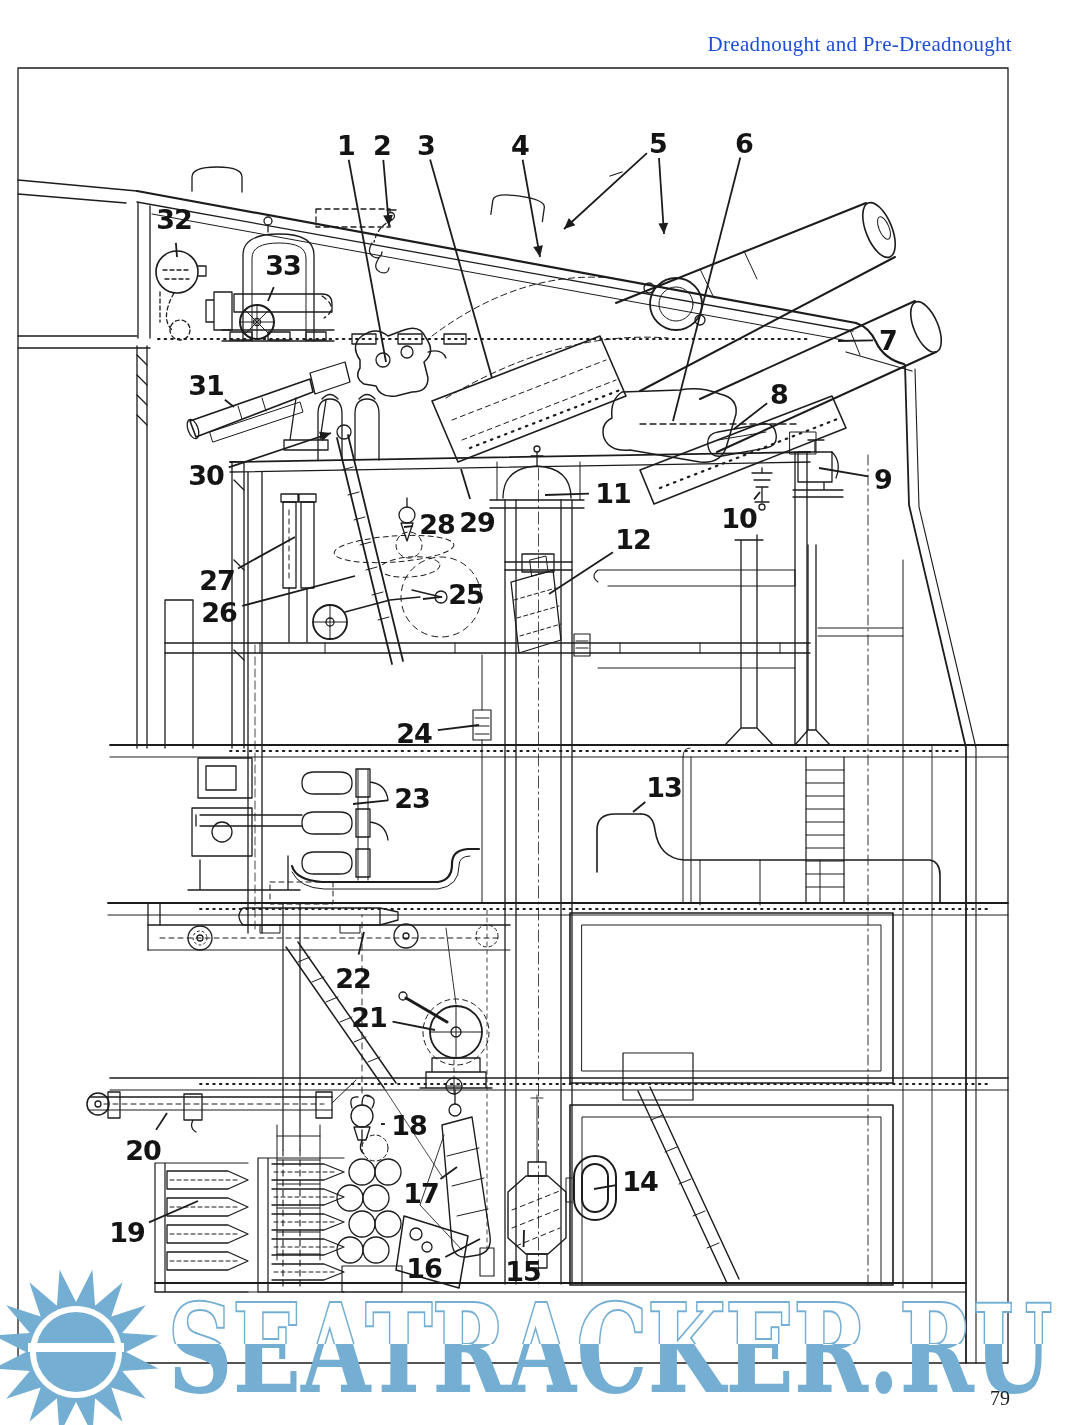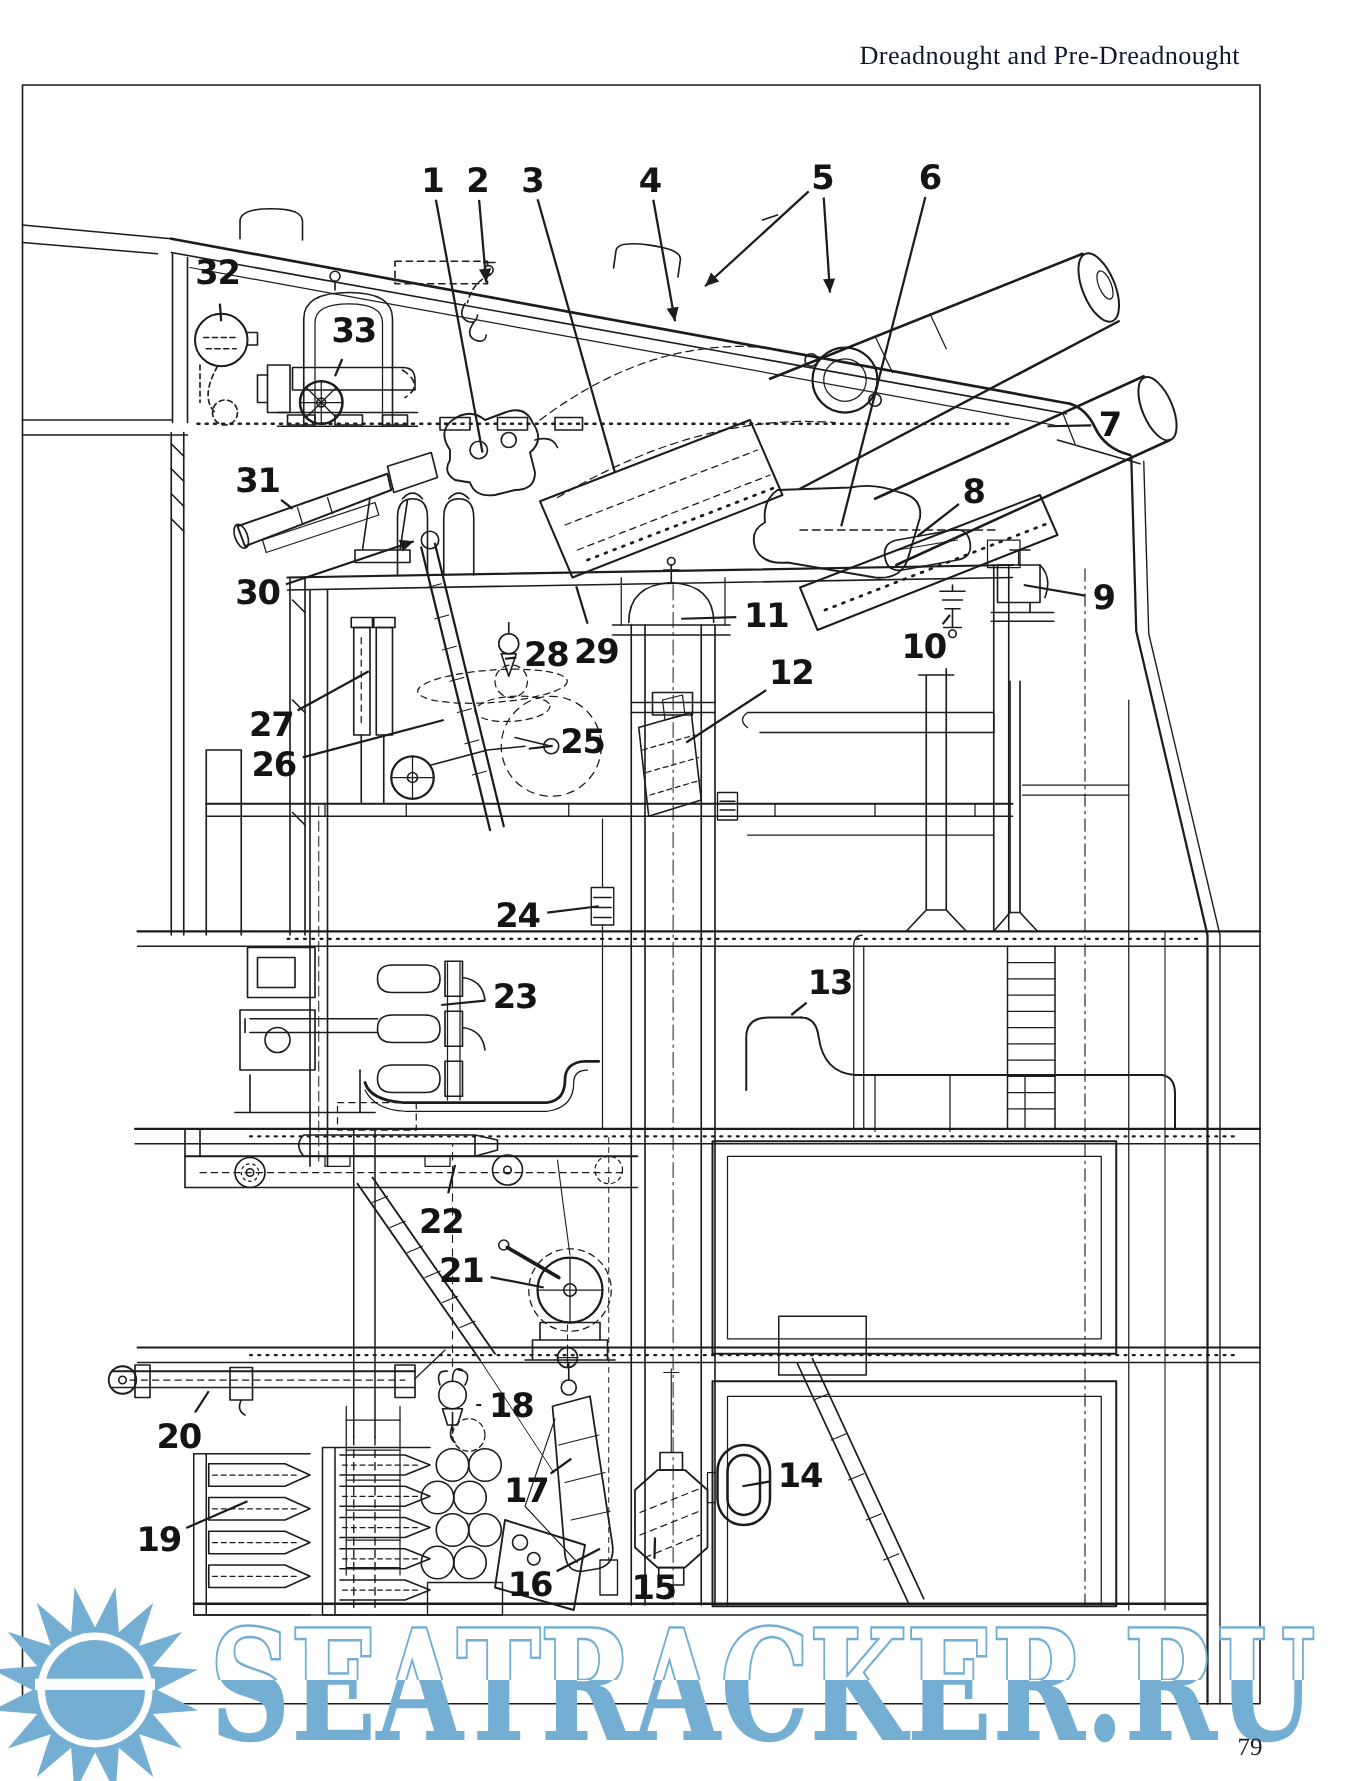--- a/index.html
+++ b/index.html
@@ -1,18 +1,18 @@
 <!DOCTYPE html>
 <html><head>
 <meta charset="utf-8">
 <style>
   html,body{margin:0;padding:0;background:#ffffff;}
   .page{position:relative;width:1080px;height:1425px;background:#ffffff;overflow:hidden;
         font-family:"Liberation Serif","DejaVu Serif",serif;}
-  .header-title{position:absolute;top:32px;right:88px;font-size:21px;color:#0f172a;
+  .header-title{position:absolute;top:32px;right:68px;font-size:21px;color:#1d4ed8;
         letter-spacing:.3px;}
   .page-number{position:absolute;top:1387px;right:70px;font-size:20px;color:#1b1b1b;}
   svg{position:absolute;left:0;top:0;}
   svg *{vector-effect:none;}
   .ink{stroke:#1c1c1c;fill:none;stroke-width:1.3;stroke-linecap:round;stroke-linejoin:round;}
   .callout-num{font-family:"DejaVu Sans","Liberation Sans",sans-serif;font-weight:700;
         font-size:27px;fill:#141414;letter-spacing:-1px;}
 </style>
 </head>
 <body>

